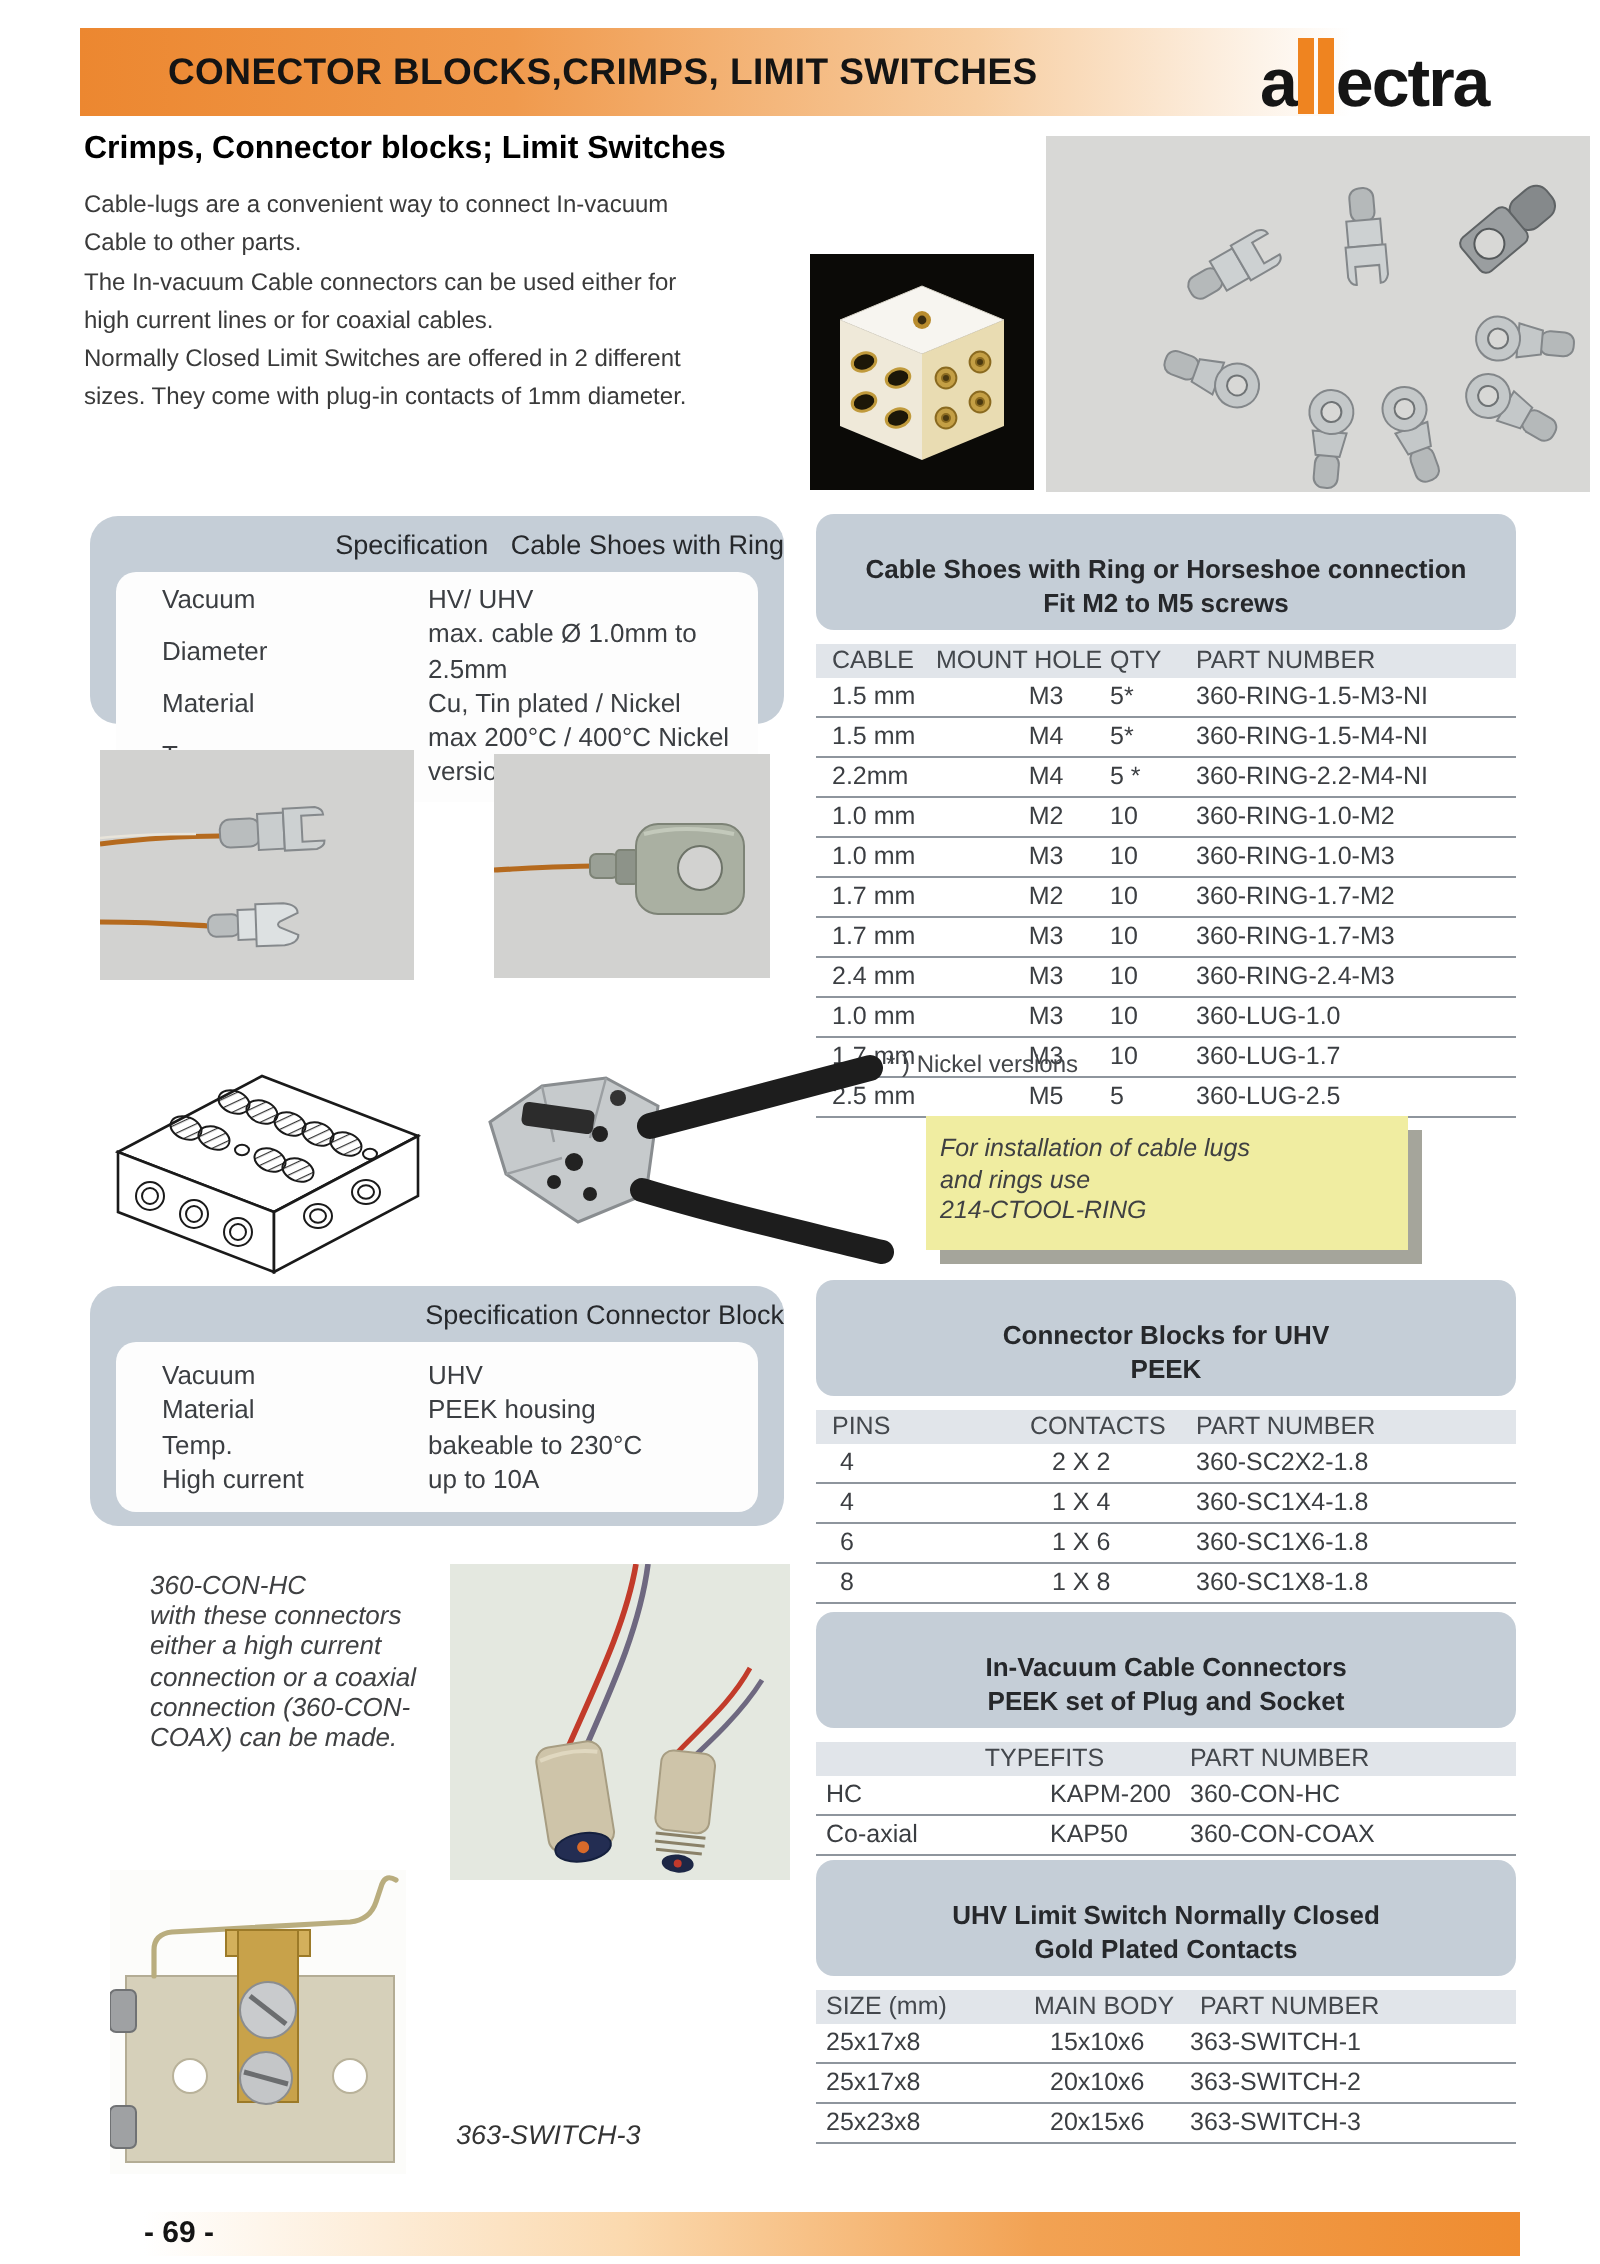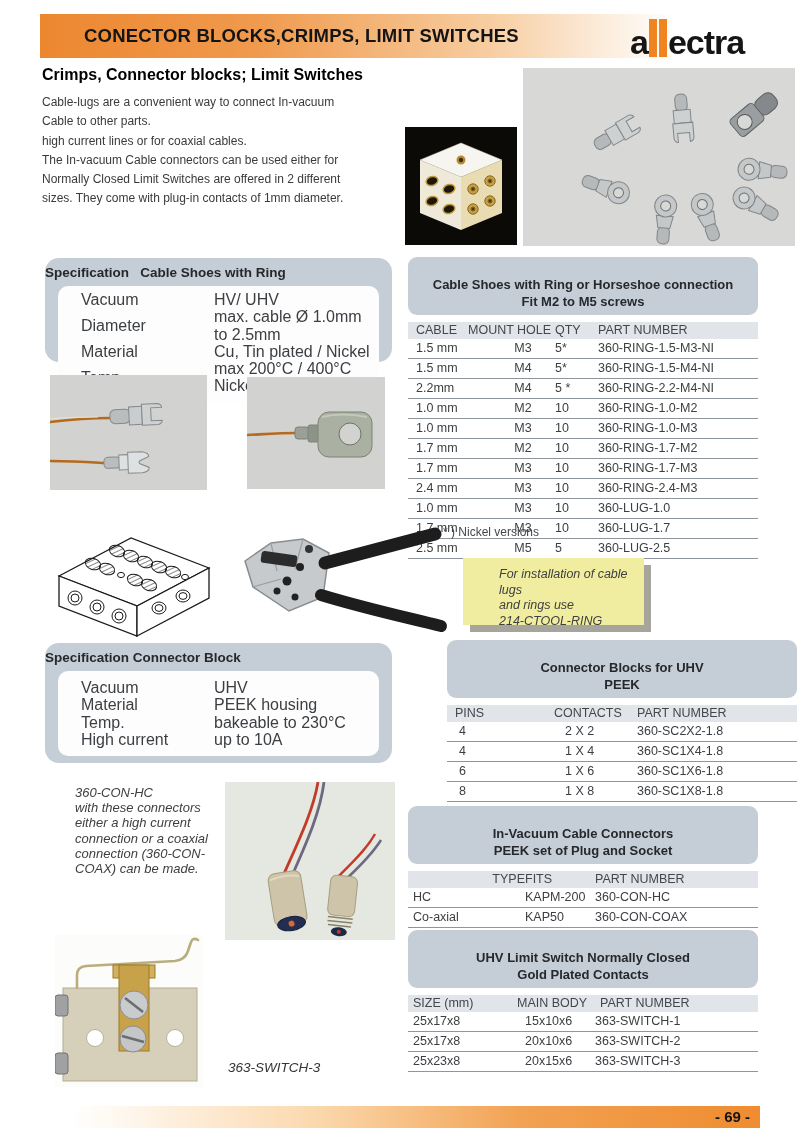--- a/index.html
+++ b/index.html
@@ -15,24 +15,24 @@
   .logo{left:630px;top:16px;height:44px;display:flex;align-items:flex-end;}
   .logo-txt{font-size:34px;font-weight:bold;color:#151515;letter-spacing:-1px;line-height:34px;margin-bottom:1px;}
   .logo-bar{width:8px;height:38px;background:#ef8420;margin:0 1px 3px 1px;}
 
   
   .intro-heading{left:42px;top:66px;font-size:16px;font-weight:bold;color:#000000;}
   .intro-para{left:42px;top:93px;font-size:12px;line-height:19.3px;color:#3a3a3a;}
 
   
   .spec{background:#c5ced7;border-radius:14px;}
-  .spec-title{text-align:left;font-weight:bold;font-size:13.5px;color:#26282b;padding-top:7px;white-space:pre-wrap;}
+  .spec-title{text-align:right;font-weight:normal;font-size:13.5px;color:#26282b;padding-top:7px;white-space:pre-wrap;}
   .spec-panel{background:#fdfdfd;border-radius:10px;margin:6px 13px 0 13px;padding:5px 0 6px 0;}
   .spec-panel table{border-collapse:collapse;width:100%;}
-  .spec-panel td{font-size:16px;color:#3b3e42;line-height:17.3px;padding:0;}
+  .spec-panel td{font-size:13px;color:#3b3e42;line-height:17.3px;padding:0;}
   .spec-panel td:first-child{width:133px;padding-left:23px;}
 
   
   .rt{left:408px;width:350px;}
   .rt-head{background:#c5ced7;border-radius:9px;text-align:center;font-weight:bold;
     font-size:13px;line-height:16.5px;color:#26282b;padding:20px 0 5px 0;}
   .rt table{width:100%;border-collapse:collapse;table-layout:fixed;margin-top:7px;}
   .rt thead th{background:#e1e5ea;font-weight:normal;font-size:12.5px;color:#43474c;
     text-align:left;padding:1px 0 2px 0;}
   .rt tbody td{font-size:12.5px;color:#3b3e42;padding:2px 0 3px 0;
@@ -45,31 +45,31 @@
   .t2 td:nth-child(1){padding-left:12px;} .t2 td:nth-child(2){padding-left:11px;}
   .t3 th:nth-child(1){width:112px;padding-left:5px;text-align:right;} .t3 th:nth-child(2){width:70px;}
   .t3 td:nth-child(1){padding-left:5px;}
   .t4 th:nth-child(1){width:104px;padding-left:5px;} .t4 th:nth-child(2){width:78px;}
   .t4 th:nth-child(3){padding-left:5px;}
   .t4 td:nth-child(1){padding-left:5px;} .t4 td:nth-child(2){padding-left:8px;}
 
   .footnote{left:443px;top:525px;font-size:12px;color:#44474a;}
 
   
-  .note-box{left:463px;top:558px;width:181px;height:67px;background:#f0eda1;
+  .note-box{left:463px;top:558px;width:241px;height:67px;background:#f0eda1;
     box-shadow:7px 7px 0 0 #a5a59b;font-style:italic;font-size:12.5px;line-height:15.5px;
-    color:#3f4042;padding:9px 0 0 36px;box-sizing:border-box;}
+    color:#3f4042;padding:9px 0 0 7px;box-sizing:border-box;}
 
   .con-note{left:75px;top:785px;font-style:italic;font-size:13px;line-height:15.2px;color:#3f4042;}
   .caption{font-style:italic;font-size:13.5px;color:#343434;}
 
   
   .footer-bar{left:72px;top:1106px;width:688px;height:22px;
     background:linear-gradient(90deg,#ffffff 0%,#fbd9ae 35%,#f2a253 65%,#ef8c30 100%);
-    text-align:right;}
+    text-align:left;}
   .footer-page{font-size:15px;font-weight:bold;color:#141414;line-height:22px;padding-right:10px;}
 </style>
 </head>
 <body>
 
 <div id="page">
 
   <div class="abs header-bar">
     <span class="header-title">CONECTOR BLOCKS,CRIMPS, LIMIT SWITCHES</span>
   </div>
@@ -77,22 +77,22 @@
     <span class="logo-txt">a</span>
     <span class="logo-bar"></span>
     <span class="logo-bar"></span>
     <span class="logo-txt">ectra</span>
   </div>
 
   <div class="abs intro-heading">Crimps, Connector blocks; Limit Switches</div>
   <div class="abs intro-para">
       <div>Cable-lugs are a convenient way to connect In-vacuum</div>
       <div>Cable to other parts.</div>
+      <div>The In-vacuum Cable connectors can be used either for</div>
       <div>high current lines or for coaxial cables.</div>
-      <div>The In-vacuum Cable connectors can be used either for</div>
       <div>Normally Closed Limit Switches are offered in 2 different</div>
       <div>sizes. They come with plug-in contacts of 1mm diameter.</div>
     </div>
 
   <svg class="abs" style="left:405px;top:127px;" width="112" height="118">
     <rect width="112" height="118" fill="#0b0a07"></rect>
     <polygon points="56,16 97,33 56,50 15,33" fill="#f7f5f0" stroke="#d8d4c8" stroke-width="0.5"></polygon>
     <circle cx="56" cy="33" r="4.5" fill="#b98c2e"></circle>
       <circle cx="56" cy="33" r="2.2" fill="#3a2c10"></circle>
     <polygon points="15,33 56,50 56,103 15,86" fill="#efe9d9"></polygon>
@@ -361,21 +361,21 @@
             </tr>
             <tr>
               <td>High current</td>
               <td>up to 10A</td>
             </tr>
           </tbody>
         </table>
     </div>
   </div>
 
-  <div class="abs rt" style="top:640px;margin-left:39px;">
+  <div class="abs rt" style="top:640px;">
     <div class="rt-head">
       <div>Connector Blocks for UHV</div>
       <div>PEEK</div>
     </div>
     <table class="t2">
       <thead>
           <tr>
             <th>PINS</th>
             <th>CONTACTS</th>
             <th>PART NUMBER</th>

